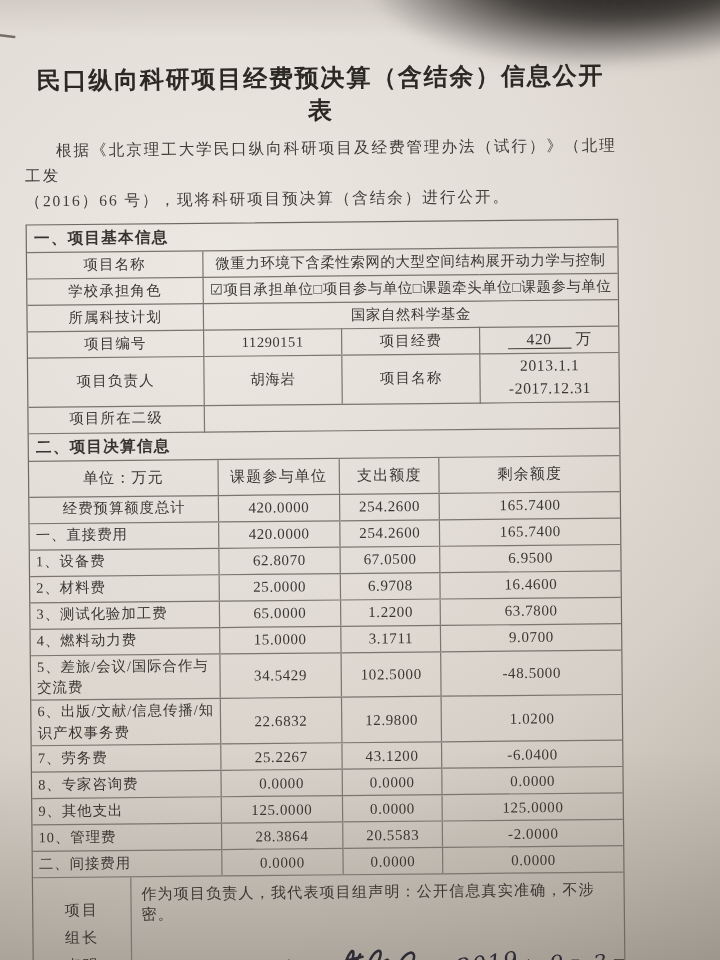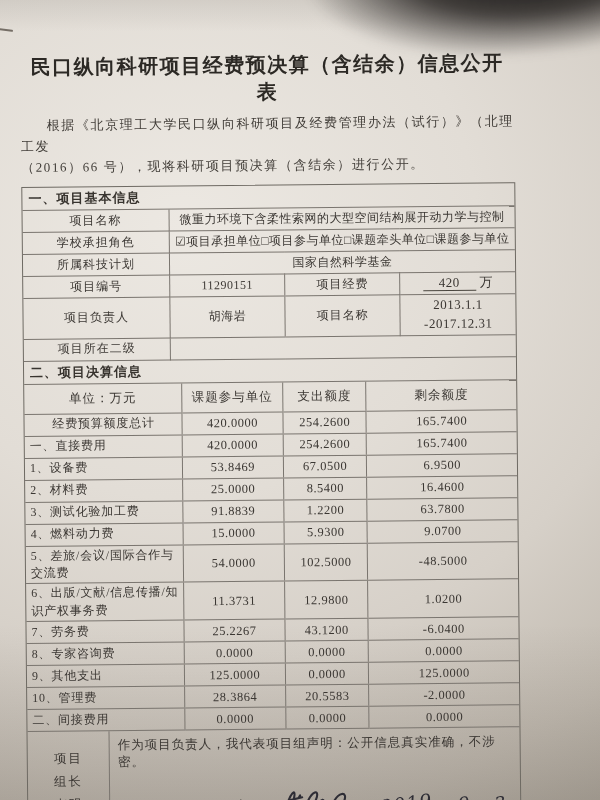--- a/index.html
+++ b/index.html
@@ -150,51 +150,51 @@
           <td>165.7400</td>
         </tr>
         <tr>
           <td class="lab">一、直接费用</td>
           <td>420.0000</td>
           <td>254.2600</td>
           <td>165.7400</td>
         </tr>
         <tr>
           <td class="lab">1、设备费</td>
-          <td>53.8469</td>
+          <td>62.8070</td>
           <td>67.0500</td>
           <td>6.9500</td>
         </tr>
         <tr>
           <td class="lab">2、材料费</td>
           <td>25.0000</td>
-          <td>8.5400</td>
+          <td>6.9708</td>
           <td>16.4600</td>
         </tr>
         <tr>
           <td class="lab">3、测试化验加工费</td>
-          <td>91.8839</td>
+          <td>65.0000</td>
           <td>1.2200</td>
           <td>63.7800</td>
         </tr>
         <tr>
           <td class="lab">4、燃料动力费</td>
           <td>15.0000</td>
-          <td>5.9300</td>
+          <td>3.1711</td>
           <td>9.0700</td>
         </tr>
         <tr>
           <td class="lab">5、差旅/会议/国际合作与交流费</td>
-          <td>54.0000</td>
+          <td>34.5429</td>
           <td>102.5000</td>
           <td>-48.5000</td>
         </tr>
         <tr>
           <td class="lab">6、出版/文献/信息传播/知识产权事务费</td>
-          <td>11.3731</td>
+          <td>22.6832</td>
           <td>12.9800</td>
           <td>1.0200</td>
         </tr>
         <tr>
           <td class="lab">7、劳务费</td>
           <td>25.2267</td>
           <td>43.1200</td>
           <td>-6.0400</td>
         </tr>
         <tr>

